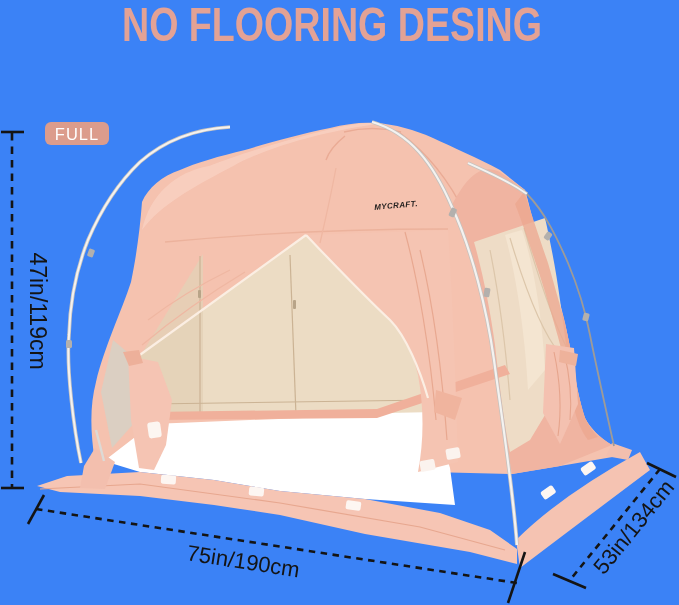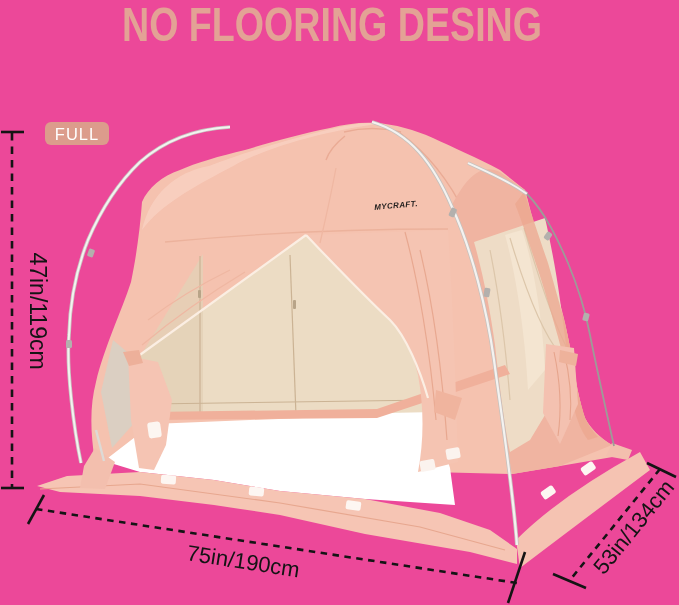--- a/index.html
+++ b/index.html
@@ -1,16 +1,16 @@
 <!DOCTYPE html>
 <html><head>
 <meta charset="utf-8">
 <style>
   html,body{margin:0;padding:0;background:#ffffff;}
-  #page{position:relative;width:679px;height:605px;background:#ec4899;overflow:hidden;
+  #page{position:relative;width:679px;height:605px;background:#3b82f6;overflow:hidden;
         font-family:"Liberation Sans", sans-serif;text-align:center;}
 </style>
 </head>
 <body>
 <div id="page">
 <svg width="679" height="605" viewBox="0 0 679 605" xmlns="http://www.w3.org/2000/svg">
 
   <text x="332" y="41" text-anchor="middle" font-size="48" font-weight="bold" fill="#e3a295" textLength="420" lengthAdjust="spacingAndGlyphs">NO FLOORING DESING</text>
 
   <g>

